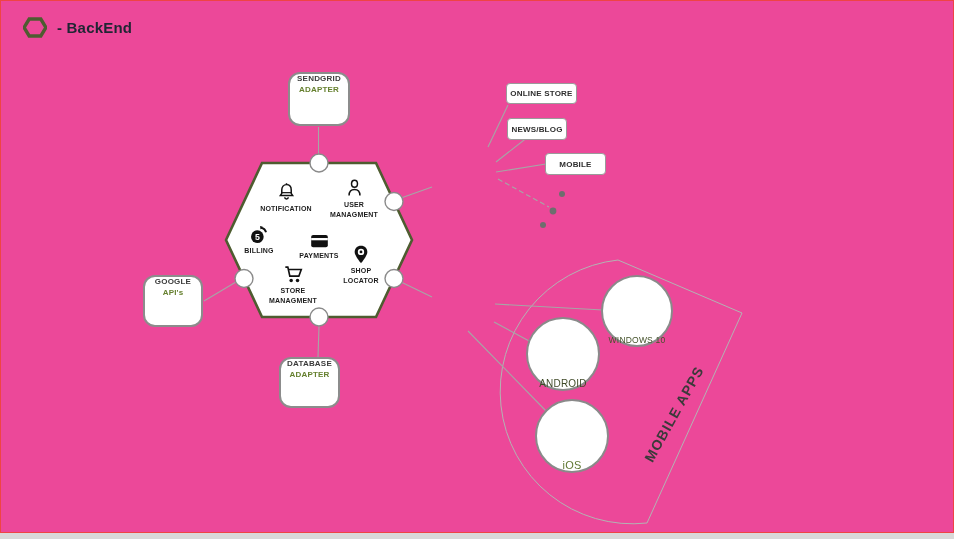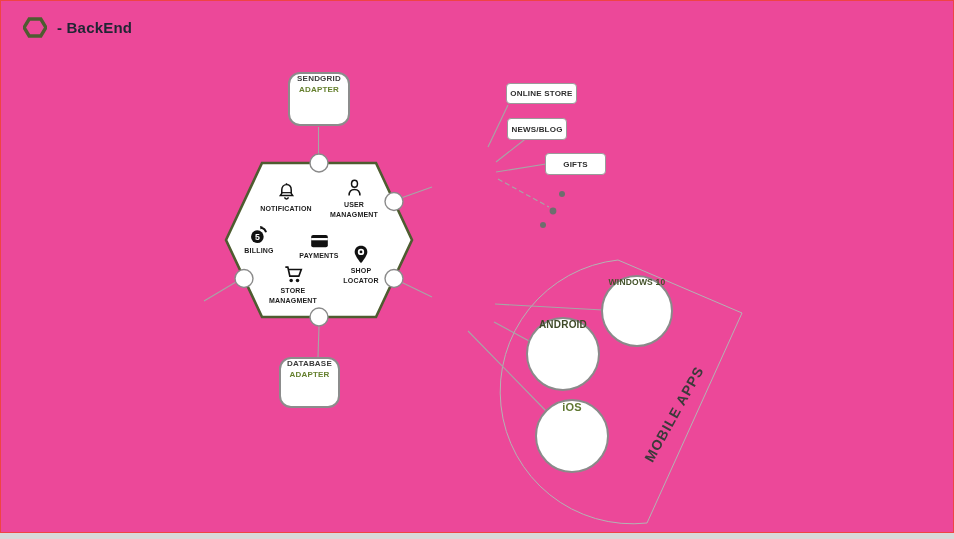--- a/index.html
+++ b/index.html
@@ -12,21 +12,21 @@
         display:flex;flex-direction:column;align-items:center;justify-content:flex-start;gap:2px;
         font-weight:700;font-size:8px;letter-spacing:.2px;text-align:center;line-height:1.15;}
   .node .l1{color:#3b3b3b;}
   .node .l2{color:#66802f;}
   
   .chip{position:absolute;background:#fff;border:1.3px solid #9a9a9a;border-radius:4px;
         display:flex;align-items:center;justify-content:center;
         font-weight:700;font-size:8px;color:#2e2e2e;letter-spacing:.2px;}
   
   .mcircle{position:absolute;background:#fff;border:2.5px solid #8a8a8a;border-radius:50%;
-        display:flex;align-items:flex-start;justify-content:center;font-weight:700;
+        display:flex;align-items:flex-end;justify-content:center;font-weight:400;
         color:#44522a;text-align:center;letter-spacing:.2px;}
   
   .module{position:absolute;display:flex;flex-direction:column;align-items:center;gap:1px;}
   .module .mlabel{font-weight:700;font-size:7px;color:#1c1c1c;letter-spacing:.2px;line-height:1.3;text-align:center;white-space:nowrap;}
   .rotlabel{position:absolute;font-weight:700;font-size:14px;color:#3a3a3a;letter-spacing:1px;
         text-align:center;transform:rotate(-61deg);white-space:nowrap;}
 </style>
 </head>
 <body>
 
@@ -131,35 +131,39 @@
     <div class="mlabel">STORE</div>
     <div class="mlabel">MANAGMENT</div>
   </div>
 
   <div class="node" style="left:287px;top:71px;width:58px;height:50px;">
     <div class="l1">SENDGRID</div>
     <div class="l2">ADAPTER</div>
   </div>
 
 
+  <div class="node" style="left:142px;top:274px;width:56px;height:48px;">
+    <div class="l1">GOOGLE</div>
+    <div class="l2">API's</div>
+  </div>
 
 
   <div class="node" style="left:278px;top:356px;width:57px;height:47px;">
     <div class="l1">DATABASE</div>
     <div class="l2">ADAPTER</div>
   </div>
 
   <div class="chip" style="left:505px;top:82px;width:69px;height:19px;">
     <span>ONLINE STORE</span>
   </div>
   <div class="chip" style="left:506px;top:117px;width:58px;height:20px;">
     <span>NEWS/BLOG</span>
   </div>
   <div class="chip" style="left:544px;top:152px;width:59px;height:20px;">
-    <span>GIFTS</span>
+    <span>MOBILE</span>
   </div>
 
   <div class="mcircle" style="left:600px;top:274px;width:68px;height:68px;font-size:8.5px;">
     <span>WINDOWS 10</span>
   </div>
   <div class="mcircle" style="left:534px;top:398px;width:70px;height:70px;font-size:11px;color:#5f7731;">
     <span>iOS</span>
   </div>
   <div class="mcircle" style="left:525px;top:316px;width:70px;height:70px;font-size:10px;color:#3f4a28;">
     <span>ANDROID</span>

